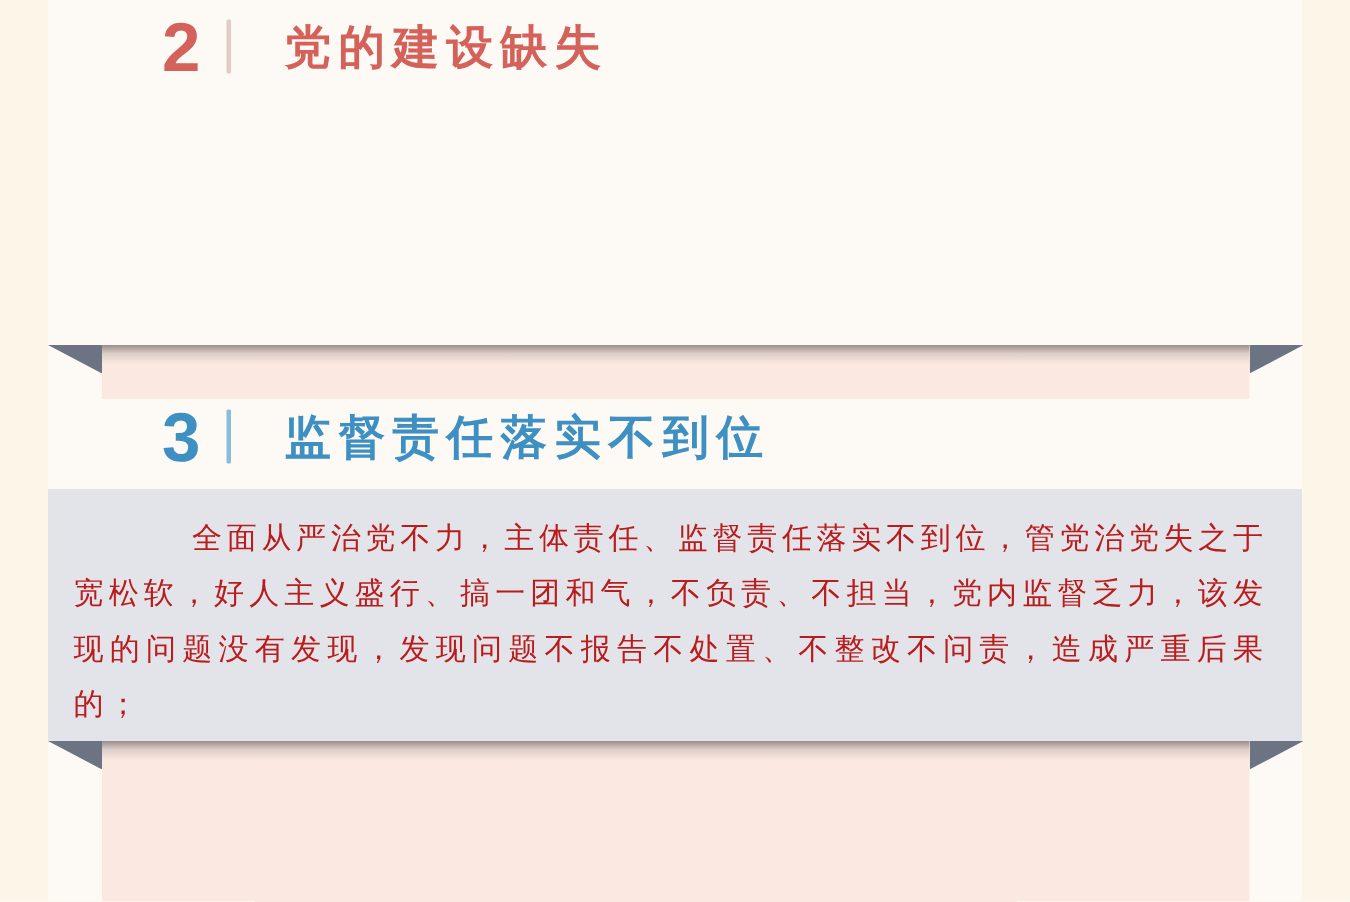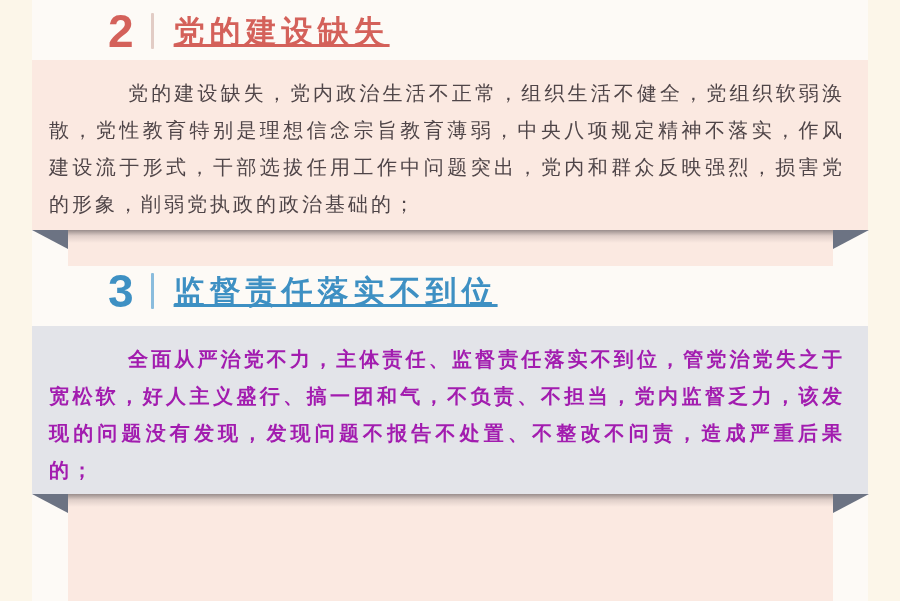--- a/index.html
+++ b/index.html
@@ -39,27 +39,26 @@
     line-height: 1;
     letter-spacing: 0;
   }
   .sec-bar {
     width: 3px;
     height: 36px;
     margin: 0 20px 0 17px;
     border-radius: 1px;
   }
   .sec-title {
-    margin: 0;
+    margin: 16px;
     font-size: 31px;
     font-weight: bold;
     letter-spacing: 5px;
     line-height: 1;
     white-space: nowrap;
-    text-decoration: underline;
   }
   .red   { color: #d4615a; }
   .blue  { color: #3e90c3; }
   .red-bar  { background: #e2ccc5; }
   .blue-bar { background: #8abcdd; }
   
   .content-box {
     position: absolute;
     left: 32px;
     width: 836px;
@@ -79,21 +78,21 @@
     margin: 0;
     padding: 15px 23px 0 17px;
     font-family: "Liberation Serif", serif;
     font-size: 20px;
     line-height: 37px;
     letter-spacing: 3px;
     text-align: justify;
     text-indent: 79px;
   }
   .pink-box .body-text { color: #4f4548; }
-  .gray-box .body-text { color: #a21caf; font-weight: bold; }
+  .gray-box .body-text { color: #b91c1c; }
   
   .fold-strip {
     position: absolute;
     left: 68px;
     width: 765px;
     background: #fbe9e1;
   }
   .fold-strip::before {
     content: "";
     position: absolute;
@@ -123,23 +122,20 @@
 <div class="page">
 
   <div class="card-col"></div>
 
   <header class="sec-header pos-2">
     <span class="sec-num red">2</span>
     <span class="sec-bar red-bar"></span>
     <h2 class="sec-title red">党的建设缺失</h2>
   </header>
 
-  <div class="content-box pink-box">
-    <p class="body-text">党的建设缺失，党内政治生活不正常，组织生活不健全，党组织软弱涣散，党性教育特别是理想信念宗旨教育薄弱，中央八项规定精神不落实，作风建设流于形式，干部选拔任用工作中问题突出，党内和群众反映强烈，损害党的形象，削弱党执政的政治基础的；</p>
-  </div>
 
   <div class="fold-tri tri-left tri-a"></div>
   <div class="fold-tri tri-right tri-a"></div>
   <div class="fold-strip strip-a"></div>
 
   <header class="sec-header pos-3">
     <span class="sec-num blue">3</span>
     <span class="sec-bar blue-bar"></span>
     <h2 class="sec-title blue">监督责任落实不到位</h2>
   </header>

